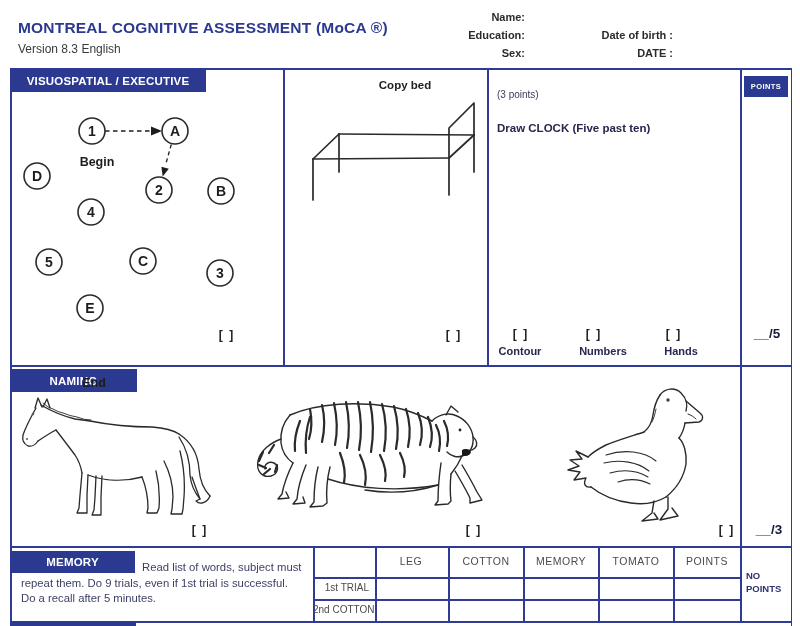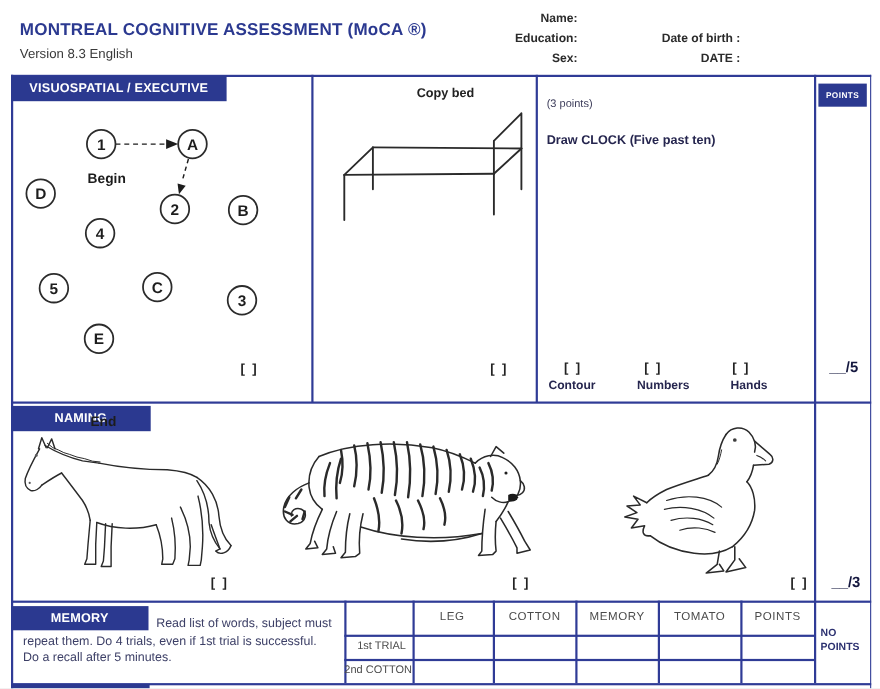--- a/index.html
+++ b/index.html
@@ -213,21 +213,21 @@
     </g>
     <circle cx="120" cy="13" r="1.7" fill="#3d3d3d"></circle>
   </svg>
 
   <div class="t cx" style="left:199px;top:524px;font-size:12px;font-weight:600;color:#222;">[  ]</div>
   <div class="t cx" style="left:473px;top:524px;font-size:12px;font-weight:600;color:#222;">[  ]</div>
   <div class="t cx" style="left:726px;top:524px;font-size:12px;font-weight:600;color:#222;">[  ]</div>
   <div class="t b cx" style="left:769px;top:523px;font-size:13.5px;color:#15183f;">__/3</div>
 
   <div class="t" style="left:142px;top:562px;font-size:11.3px;color:#3c3f66;">Read list of words, subject must</div>
-  <div class="t" style="left:21px;top:578px;font-size:11.3px;color:#3c3f66;">repeat them. Do 4 trials, even if 1st trial is successful.</div>
+  <div class="t" style="left:21px;top:578px;font-size:11.3px;color:#3c3f66;">repeat them. Do 9 trials, even if 1st trial is successful.</div>
   <div class="t" style="left:21px;top:593px;font-size:11.3px;color:#3c3f66;">Do a recall after 5 minutes.</div>
 
   <div class="t cx" style="left:411px;top:556px;font-size:10.5px;letter-spacing:.5px;color:#4b4b4b;">LEG</div>
   <div class="t cx" style="left:486px;top:556px;font-size:10.5px;letter-spacing:.5px;color:#4b4b4b;">COTTON</div>
   <div class="t cx" style="left:561px;top:556px;font-size:10.5px;letter-spacing:.5px;color:#4b4b4b;">MEMORY</div>
   <div class="t cx" style="left:636px;top:556px;font-size:10.5px;letter-spacing:.5px;color:#4b4b4b;">TOMATO</div>
   <div class="t cx" style="left:707px;top:556px;font-size:10.5px;letter-spacing:.5px;color:#4b4b4b;">POINTS</div>
 
   <div class="t ra" style="left:313px;top:583px;width:56px;font-size:10px;color:#4b4b4b;">1st TRIAL</div>
   <div class="t ra" style="left:313px;top:605px;width:56px;font-size:10px;color:#4b4b4b;">2nd COTTON</div>

